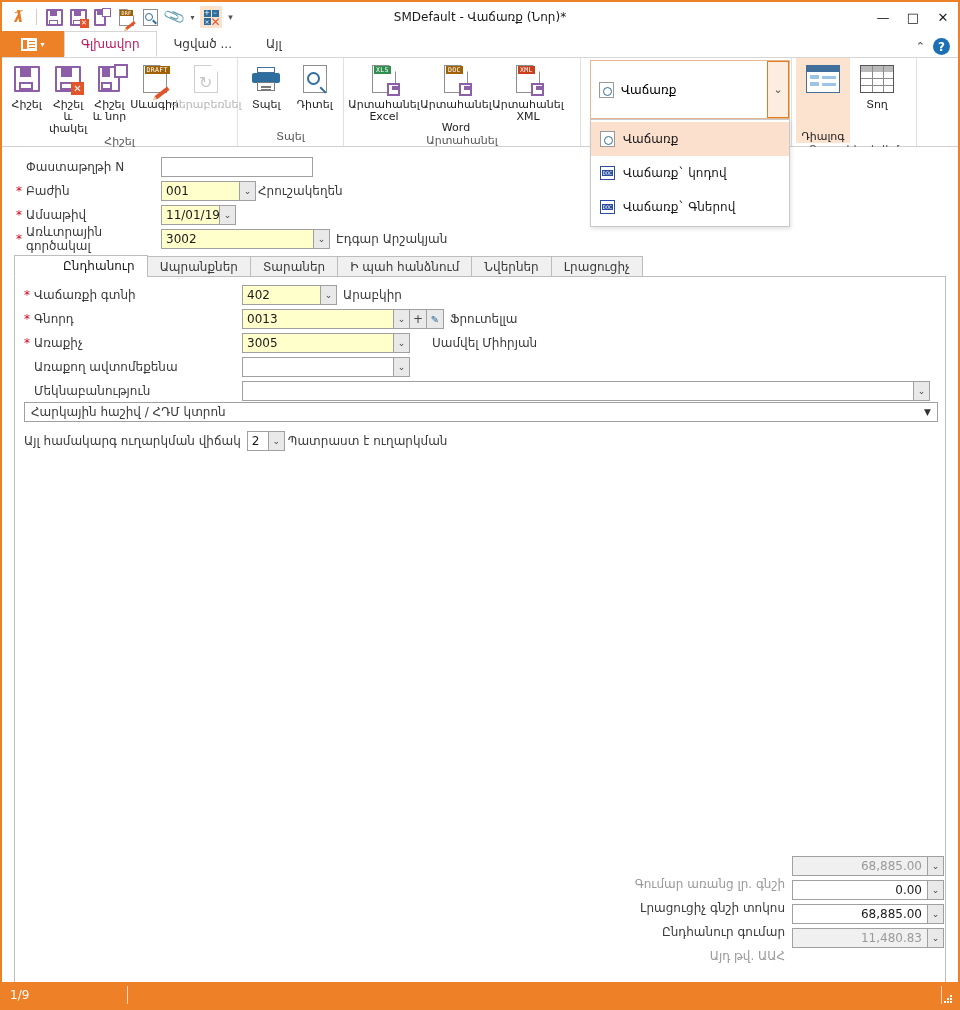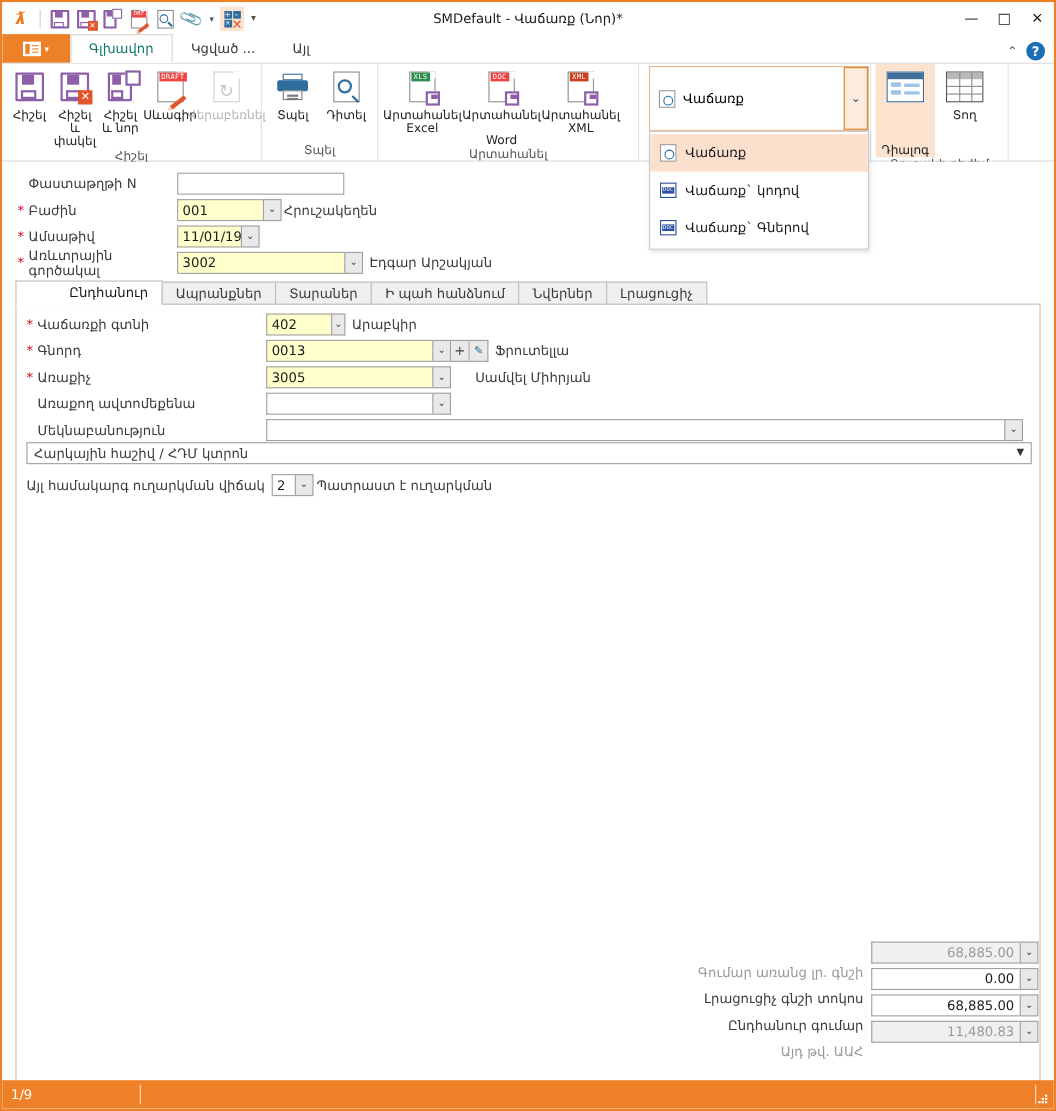--- a/index.html
+++ b/index.html
@@ -72,21 +72,21 @@
     content: ""; position: absolute; left: 7px; top: 2px; right: 1px; height: 1.5px;
     background: #ed8127; box-shadow: 0 3px 0 #ed8127, 0 6px 0 #ed8127;
   }
   .file-tab .caret { color: #fff; font-size: 8px; }
   .rtab {
     height: 26px; padding: 0 16px; line-height: 25px;
     font-size: 12px; color: #3a3a3a; background: transparent;
     border: 1px solid transparent;
   }
   .rtab.active {
-    background: #ffffff; color: #0f766e;
+    background: #ffffff; color: #be185d;
     border: 1px solid #d6d6d6; border-bottom-color: #ffffff;
     position: relative; z-index: 3;
   }
   .ribbon-right {
     margin-left: auto; display: flex; align-items: center; gap: 8px;
     padding-right: 8px; padding-bottom: 2px;
   }
   .collapse-caret { color: #444; font-size: 11px; }
   .help-btn {
     width: 17px; height: 17px; border-radius: 50%;
@@ -148,21 +148,21 @@
   .docicon .page {
     position: absolute; inset: 0; border: 1.6px solid #8e8e8e; background: #fff;
   }
   .docicon .page::after {
     content: ""; position: absolute; right: -1px; top: -1px;
     border-width: 0 7px 7px 0; border-style: solid;
     border-color: transparent #ffffff transparent transparent;
   }
   .docicon .tag {
     position: absolute; left: 2px; top: 1px; padding: 0 2px;
-    background: #ef4444; color: #fff; font-size: 6.5px; letter-spacing: .3px;
+    background: #a16207; color: #fff; font-size: 6.5px; letter-spacing: .3px;
     font-family: "DejaVu Sans Mono", monospace;
   }
   .docicon .tag.xls { background: #2f8f4e; }
   .docicon .tag.xml { background: #c9401f; }
   .docicon .pencil {
     position: absolute; right: -3px; bottom: -2px; width: 16px; height: 4px;
     background: #e2542a; transform: rotate(-38deg);
   }
   .docicon .pencil::before {
     content:""; position:absolute; left:-4px; top:0; border-width:2px 4px 2px 0;
@@ -631,21 +631,21 @@
       <div class="ftab">Տարաներ</div>
       <div class="ftab">Ի պահ հանձնում</div>
       <div class="ftab">Նվերներ</div>
       <div class="ftab">Լրացուցիչ</div>
     </div>
     <div class="tabpanel"></div>
 
     <div class="frow" style="position:absolute;left:22px;top:136px">
       <span class="req">*</span>
       <span class="flabel" style="width:208px">Վաճառքի գտնի</span>
-      <span class="combo" style="width:72px">
+      <span class="combo" style="width:95px">
         <span class="fld" style="width:78px">402</span>
         <span class="btn">⌄</span>
       </span>
       <span class="ftail">Արաբկիր</span>
     </div>
 
     <div class="frow" style="position:absolute;left:22px;top:160px">
       <span class="req">*</span>
       <span class="flabel" style="width:208px">Գնորդ</span>
       <span class="combo" style="width:202px">

